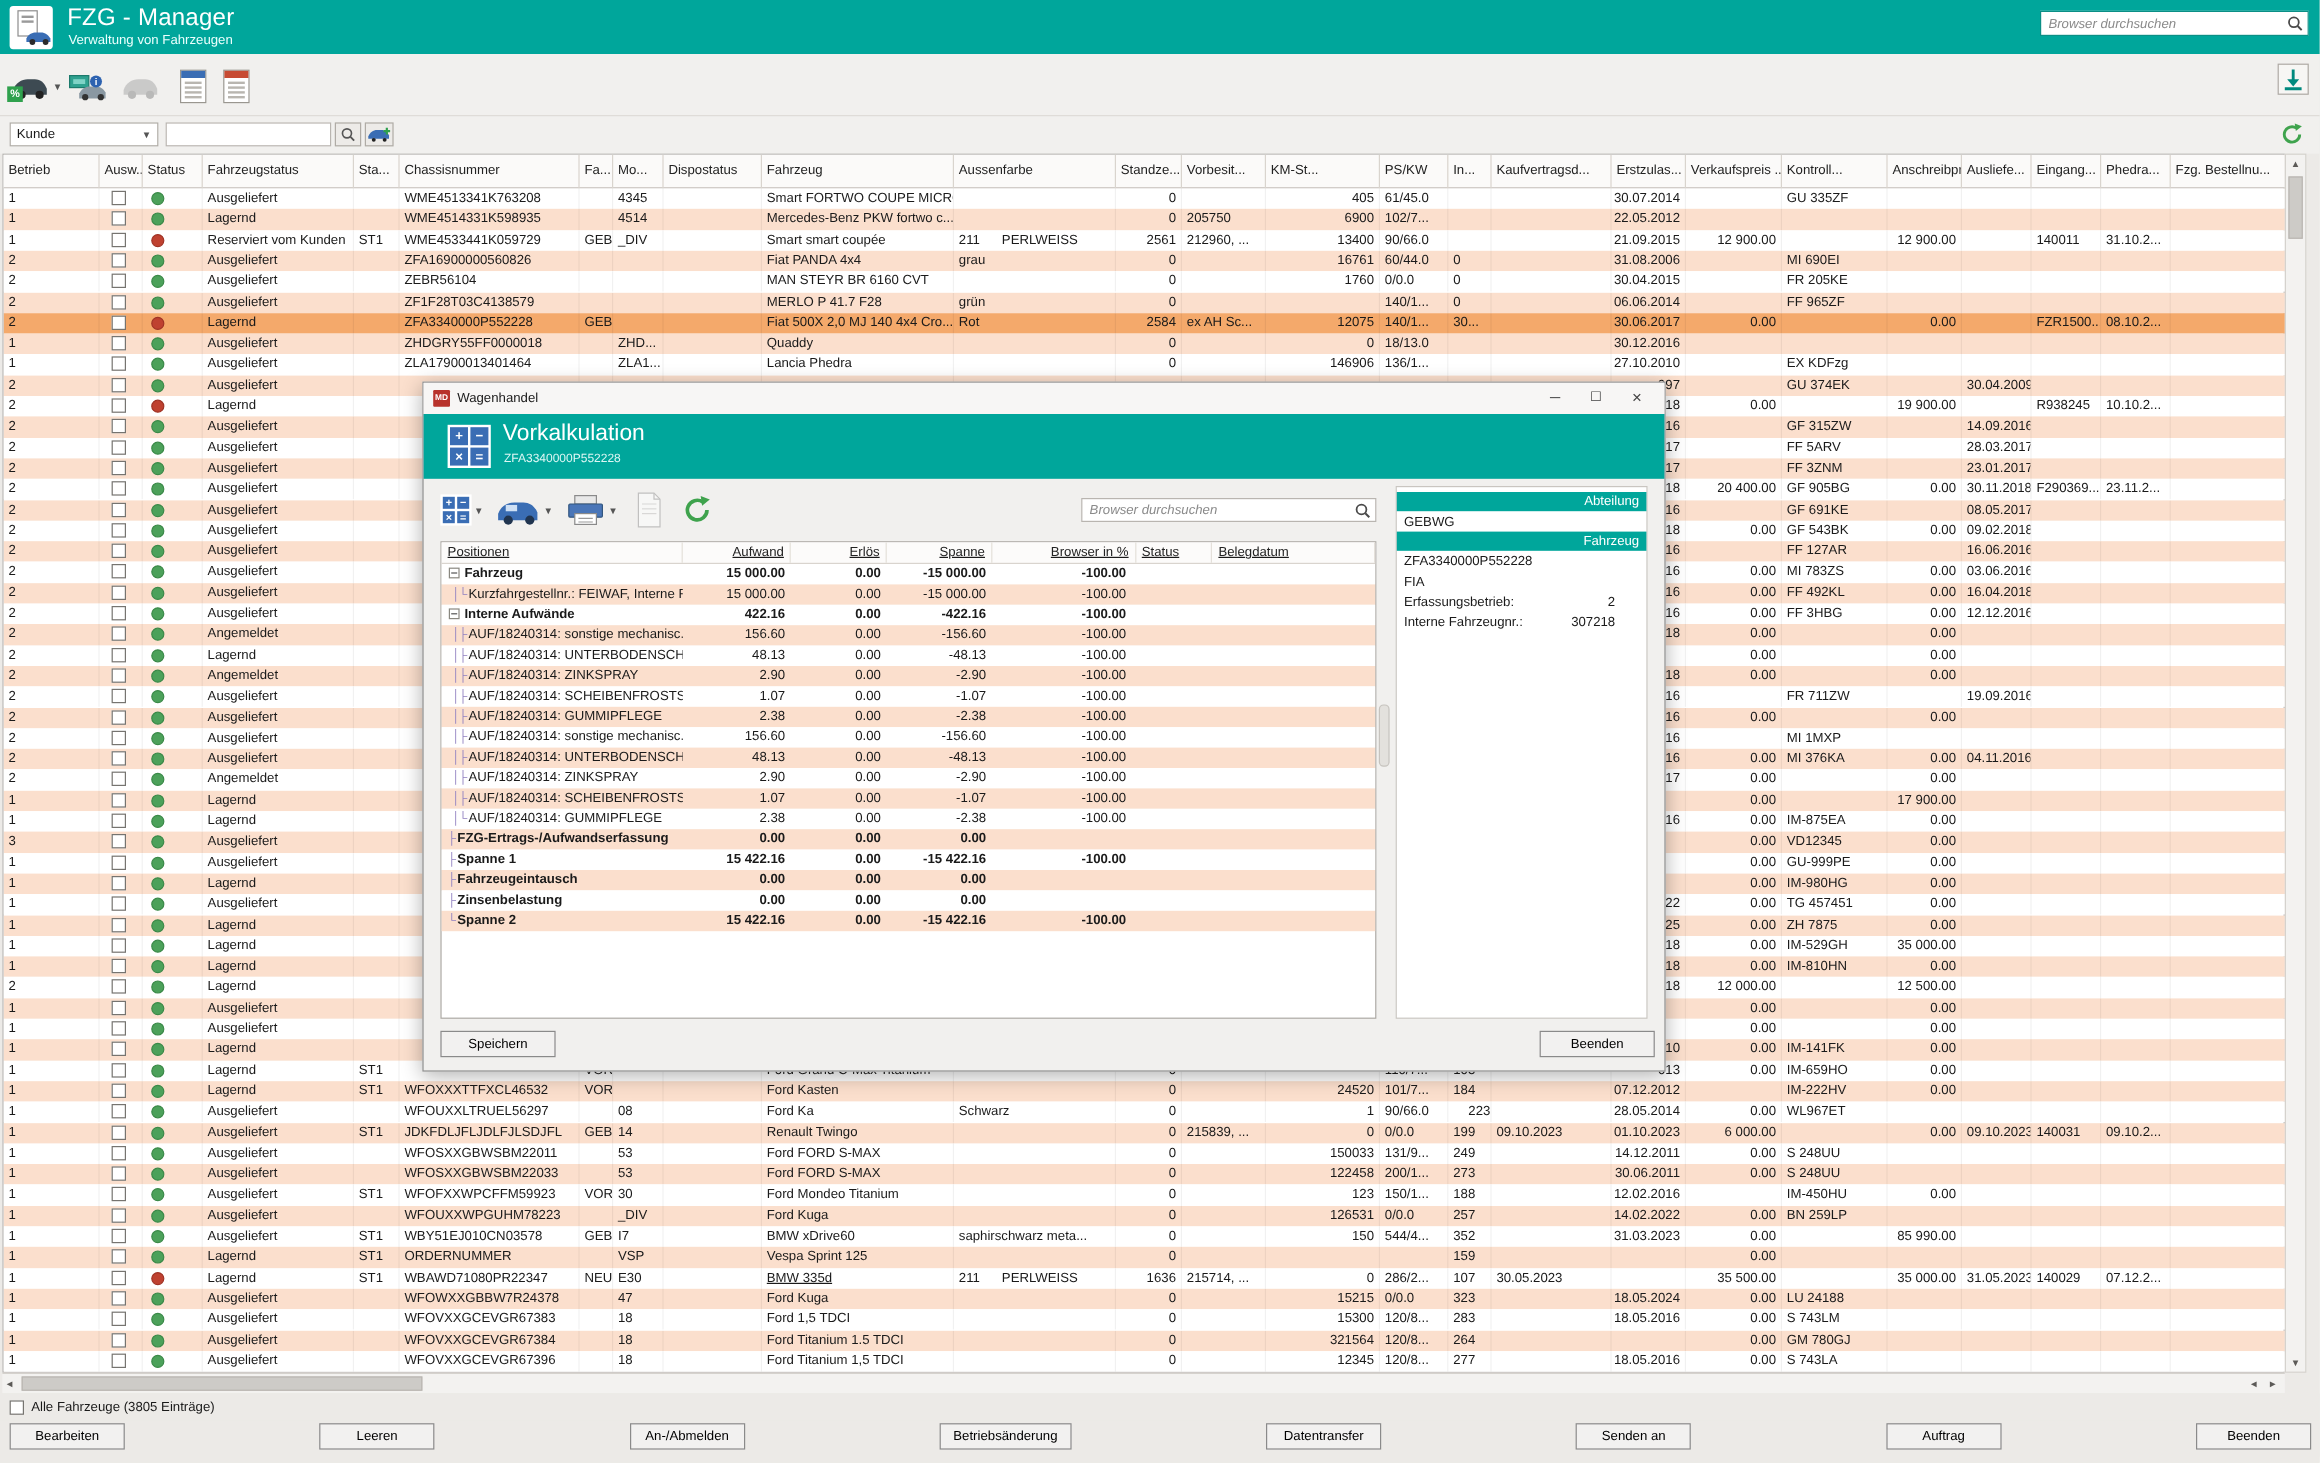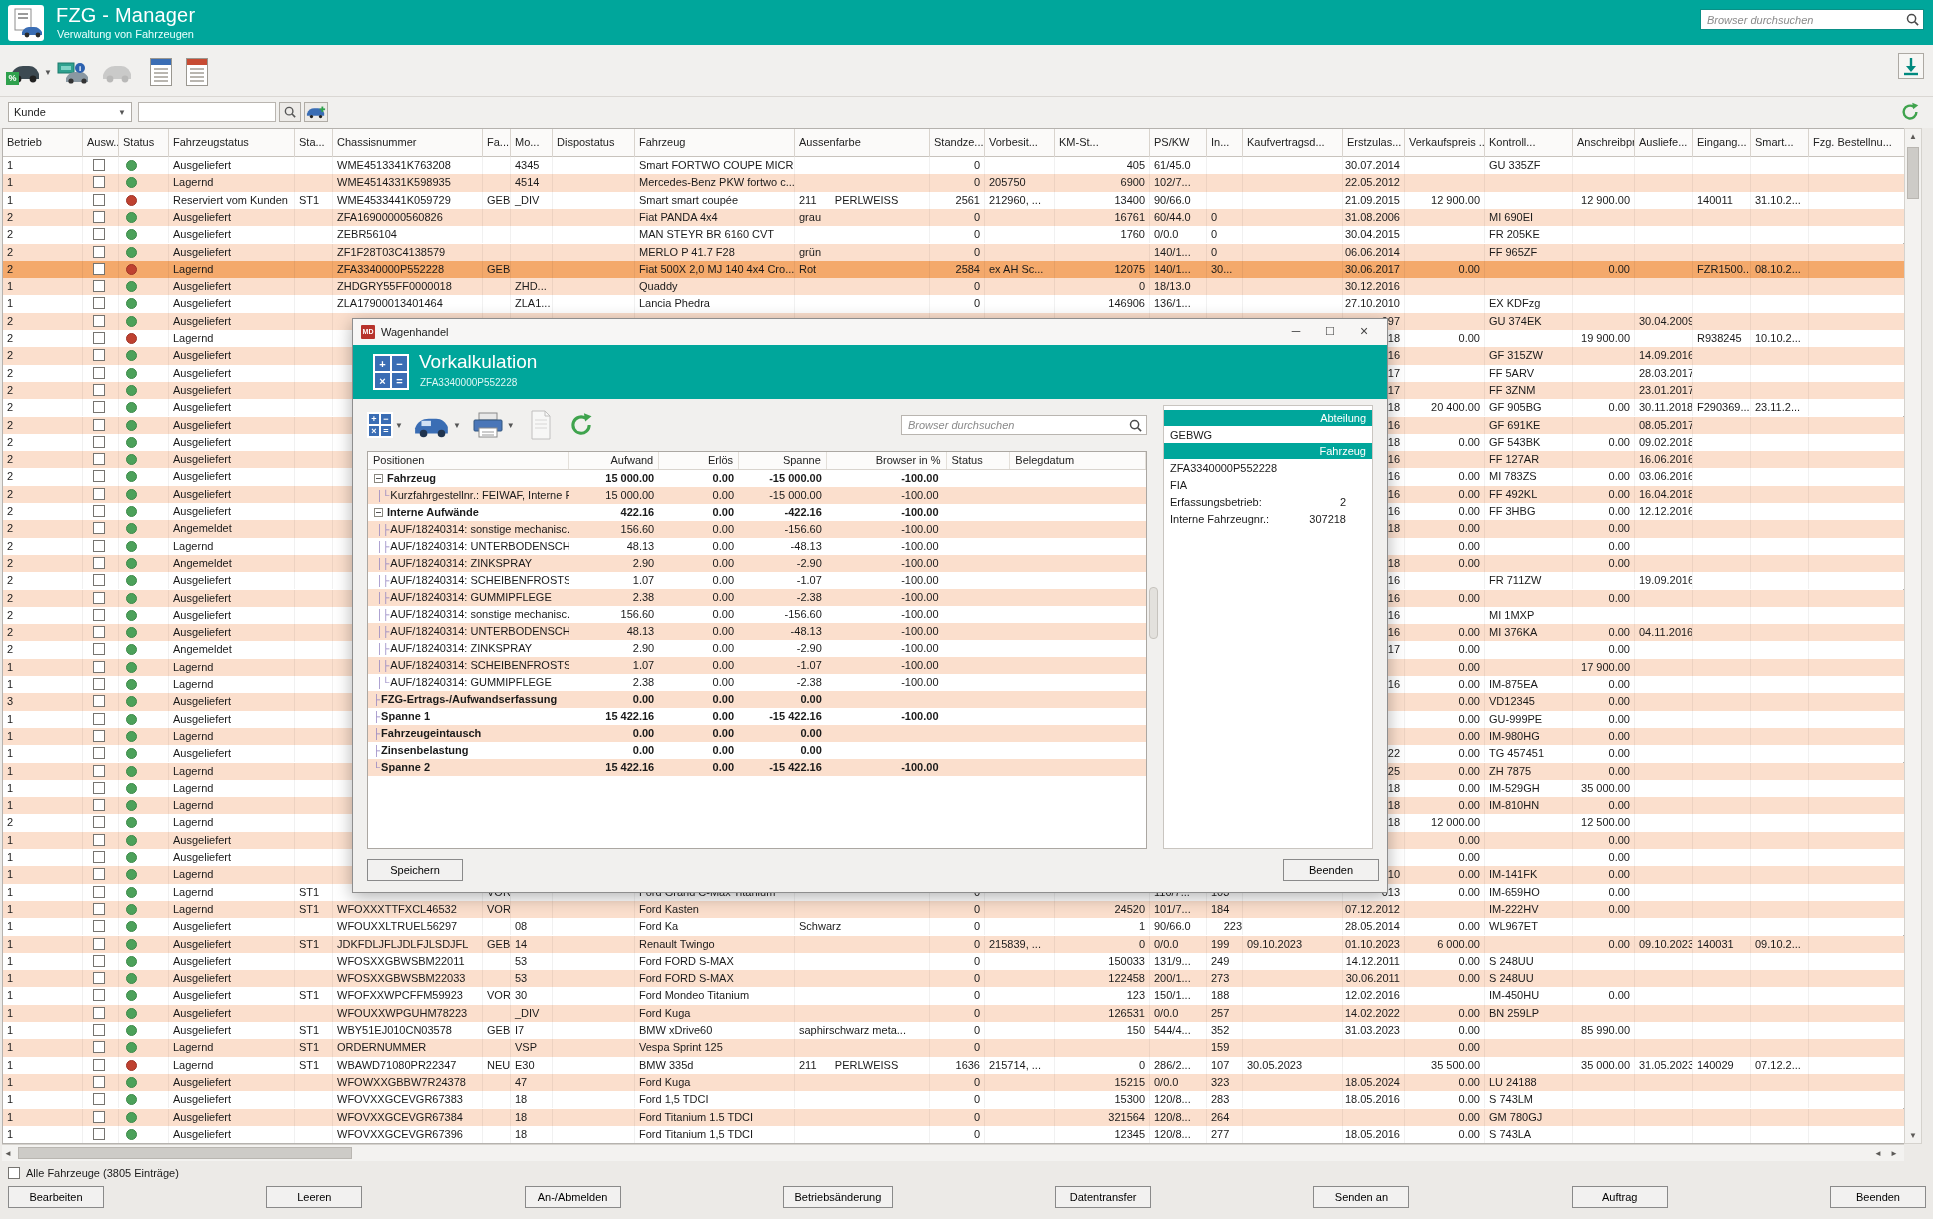--- a/index.html
+++ b/index.html
@@ -66,21 +66,21 @@
   #md-badge { width:14px; height:14px; background:#B8332C; color:#fff; font-size:7px; font-weight:bold; text-align:center; line-height:14px; margin:0 6px 0 8px; border-radius:1px; }
   .winctl { width:34px; height:22px; text-align:center; line-height:20px; color:#444; font-size:12px; }
   #dlg-banner { position:absolute; left:0; top:26px; width:100%; height:54px; background:#00A69B; }
   .calc-grid { display:grid; grid-template-columns:1fr 1fr; grid-template-rows:1fr 1fr; gap:2px; background:#fff; padding:2px; }
   .calc-grid span { background:#3A6DB4; color:#fff; display:flex; align-items:center; justify-content:center; font-weight:bold; }
   #dlg-title { position:absolute; left:66px; top:6px; font-size:19px; color:#fff; }
   #dlg-subtitle { position:absolute; left:67px; top:32px; font-size:10px; color:#dcf7f4; }
   #dlg-toolbar { position:absolute; left:14px; top:86px; height:40px; display:flex; align-items:center; }
   #dlg-search { left:548px; top:96px; width:246px; height:20px; }
   #tree-wrap { position:absolute; left:14px; top:132px; width:780px; height:398px; background:#fff; border:1px solid #ABA7A2; }
-  #tree-head { display:flex; height:18px; border-bottom:1px solid #D9D4CE; background:#FCFBFA; }
+  #tree-head { display:flex; height:18px; border-bottom:1px solid #D9D4CE; background:#FCFBFA;text-decoration:underline; }
   .tth { line-height:17px; padding:0 5px; overflow:hidden; white-space:pre; border-right:1px solid #E4E0DA; color:#222; }
   .tth.r { text-align:right; }
   .trw { display:flex; height:17px; background:#fff; }
   .trw.alt { background:#FBDFCD; }
   .ttd { line-height:16px; padding:0 5px; overflow:hidden; white-space:pre; }
   .ttd.r { text-align:right; }
   .ttd.num-b { font-weight:bold; }
   .tree-pfx { color:#8F7FC0; font-size:10px; letter-spacing:-1px; margin-right:2px; }
   .expander { display:inline-block; width:9px; height:9px; border:1px solid #8a8880; position:relative; vertical-align:-1px; margin:0 4px 0 1px; background:#fff; }
   .expander::after { content:""; position:absolute; left:1px; right:1px; top:3px; height:1px; background:#555; }
@@ -229,21 +229,21 @@
       <div class="th" style="width: 95px;">KM-St...</div>
       <div class="th" style="width: 57px;">PS/KW</div>
       <div class="th" style="width: 36px;">In...</div>
       <div class="th" style="width: 100px;">Kaufvertragsd...</div>
       <div class="th" style="width: 62px;">Erstzulas...</div>
       <div class="th" style="width: 80px;">Verkaufspreis ...</div>
       <div class="th" style="width: 88px;">Kontroll...</div>
       <div class="th" style="width: 62px;">Anschreibprei...</div>
       <div class="th" style="width: 58px;">Ausliefe...</div>
       <div class="th" style="width: 58px;">Eingang...</div>
-      <div class="th" style="width: 58px;">Smart...</div>
+      <div class="th" style="width: 58px;">Phedra...</div>
       <div class="th" style="width: 96px;">Fzg. Bestellnu...</div>
     </div>
   <div id="tbody">
       <div class="tr" style="top: 0px;">
         <div class="td" style="width: 80px;">1</div>
         <div class="td" style="width: 36px; padding-left: 0px;"><span class="cb" style="display: inline-block;"></span></div>
         <div class="td" style="width: 50px; padding-left: 0px;"><span class="dot g" style="display: inline-block;"></span></div>
         <div class="td" style="width: 126px;">Ausgeliefert</div>
         <div class="td" style="width: 38px;"></div>
         <div class="td" style="width: 150px;">WME4513341K763208</div>
@@ -1647,21 +1647,21 @@
       <div class="tr" style="top: 899.6px;">
         <div class="td" style="width: 80px;">1</div>
         <div class="td" style="width: 36px; padding-left: 0px;"><span class="cb" style="display: inline-block;"></span></div>
         <div class="td" style="width: 50px; padding-left: 0px;"><span class="dot rd" style="display: inline-block;"></span></div>
         <div class="td" style="width: 126px;">Lagernd</div>
         <div class="td" style="width: 38px;">ST1</div>
         <div class="td" style="width: 150px;">WBAWD71080PR22347</div>
         <div class="td" style="width: 28px;">NEU</div>
         <div class="td" style="width: 42px;">E30</div>
         <div class="td" style="width: 82px;"></div>
-        <div class="td" style="width: 160px;">BMW 335d</div>
+        <div class="td" style="width: 160px; text-decoration: underline;">BMW 335d</div>
         <div class="td" style="width: 135px;">211      PERLWEISS</div>
         <div class="td r" style="width: 55px;">1636</div>
         <div class="td" style="width: 70px;">215714, ...</div>
         <div class="td r" style="width: 95px;">0</div>
         <div class="td" style="width: 57px;">286/2...</div>
         <div class="td" style="width: 36px;">107</div>
         <div class="td" style="width: 100px;">30.05.2023</div>
         <div class="td r" style="width: 62px;"></div>
         <div class="td r" style="width: 80px;">35 500.00</div>
         <div class="td" style="width: 88px;"></div>

